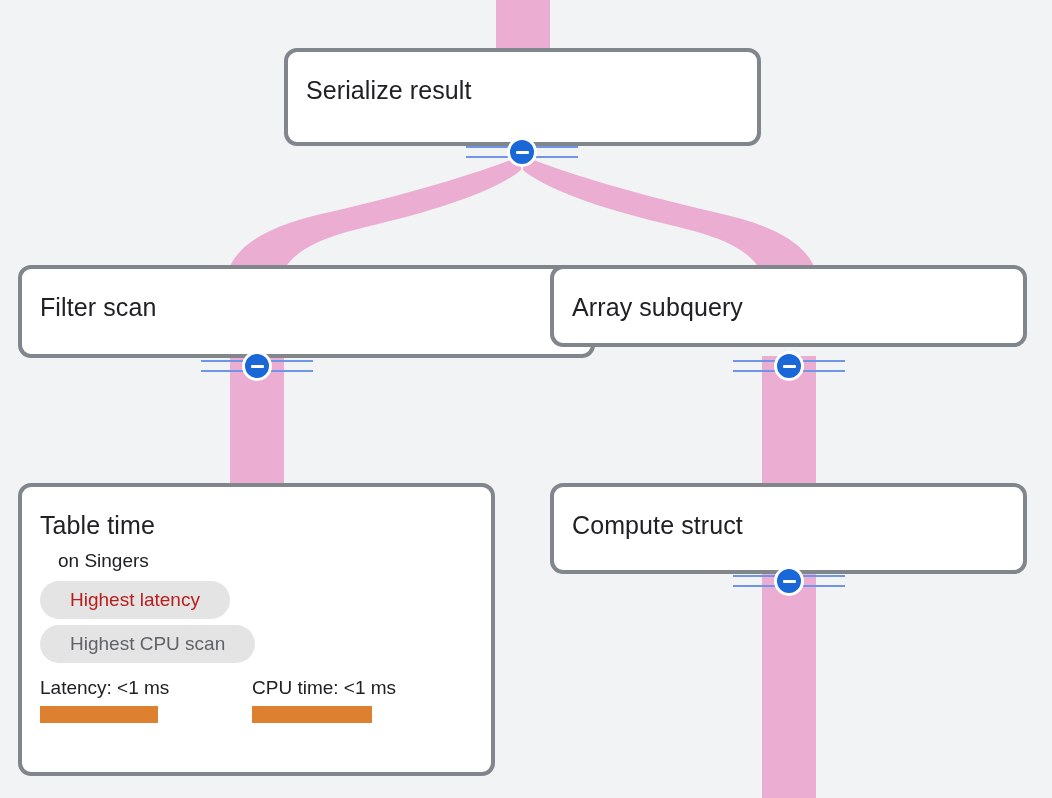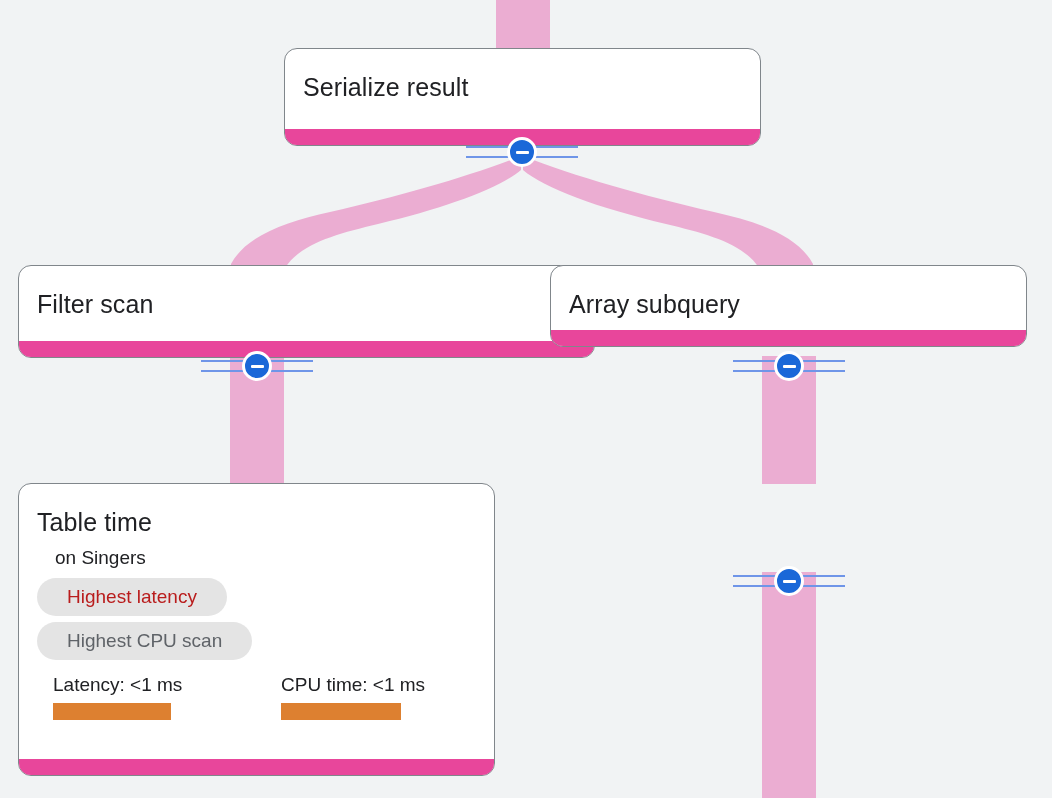--- a/index.html
+++ b/index.html
@@ -26,25 +26,25 @@
     top: 0;
     width: 1052px;
     height: 798px;
     pointer-events: none;
   }
   
   .node {
     position: absolute;
     box-sizing: border-box;
     background: #ffffff;
-    border: 1px solid #701a75;
+    border: 4px solid #701a75;
     border-radius: 13px;
     overflow: hidden;
     display: flex;
-    flex-direction: column;
+    flex-direction: row;
   }
   .node-body {
     flex: 1 1 auto;
     padding: 24px 18px 10px 18px;
     display: flex;
     flex-direction: column;
     align-items: flex-start;
   }
   .node-title {
     font-size: 25px;
@@ -79,21 +79,20 @@
   .metrics {
     margin-top: 14px;
     display: flex;
     flex-direction: row;
     align-items: flex-start;
   }
   .metric {
     display: flex;
     flex-direction: column;
     align-items: flex-start;
-    margin-left: 16px;
   }
   .metric-label {
     font-size: 19px;
     line-height: 22px;
     color: #202124;
     white-space: nowrap;
   }
   .metric-bar {
     height: 17px;
     margin-top: 7px;
@@ -222,20 +221,26 @@
         </div>
         <div class="metric">
           <div class="metric-label" style="color: rgb(32, 33, 36);">CPU time: &lt;1 ms</div>
           <div class="metric-bar" style="width: 120px; background: rgb(221, 128, 48);"></div>
         </div>
       </div>
     </div>
     <div class="node-accent" style="background: rgb(232, 70, 155);"></div>
   </div>
 
+  <div class="node" id="node-compute-struct" style="left: 550px; top: 483px; width: 477px; height: 91px; background: rgb(255, 255, 255); border-color: rgb(128, 134, 139);">
+    <div class="node-body">
+      <div class="node-title" style="color: rgb(32, 33, 36);">Compute struct</div>
+    </div>
+    <div class="node-accent" style="background: rgb(232, 70, 155);"></div>
+  </div>
 
   <div class="toggle" style="left:522px; top:152px;">
     <div class="rails">
       <div class="rail r1" style="background: rgb(111, 149, 232);"></div>
       <div class="rail r2" style="background: rgb(111, 149, 232);"></div>
     </div>
     <div class="knob" style="background: rgb(26, 104, 216);">
       <div class="minus"></div>
     </div>
   </div>

